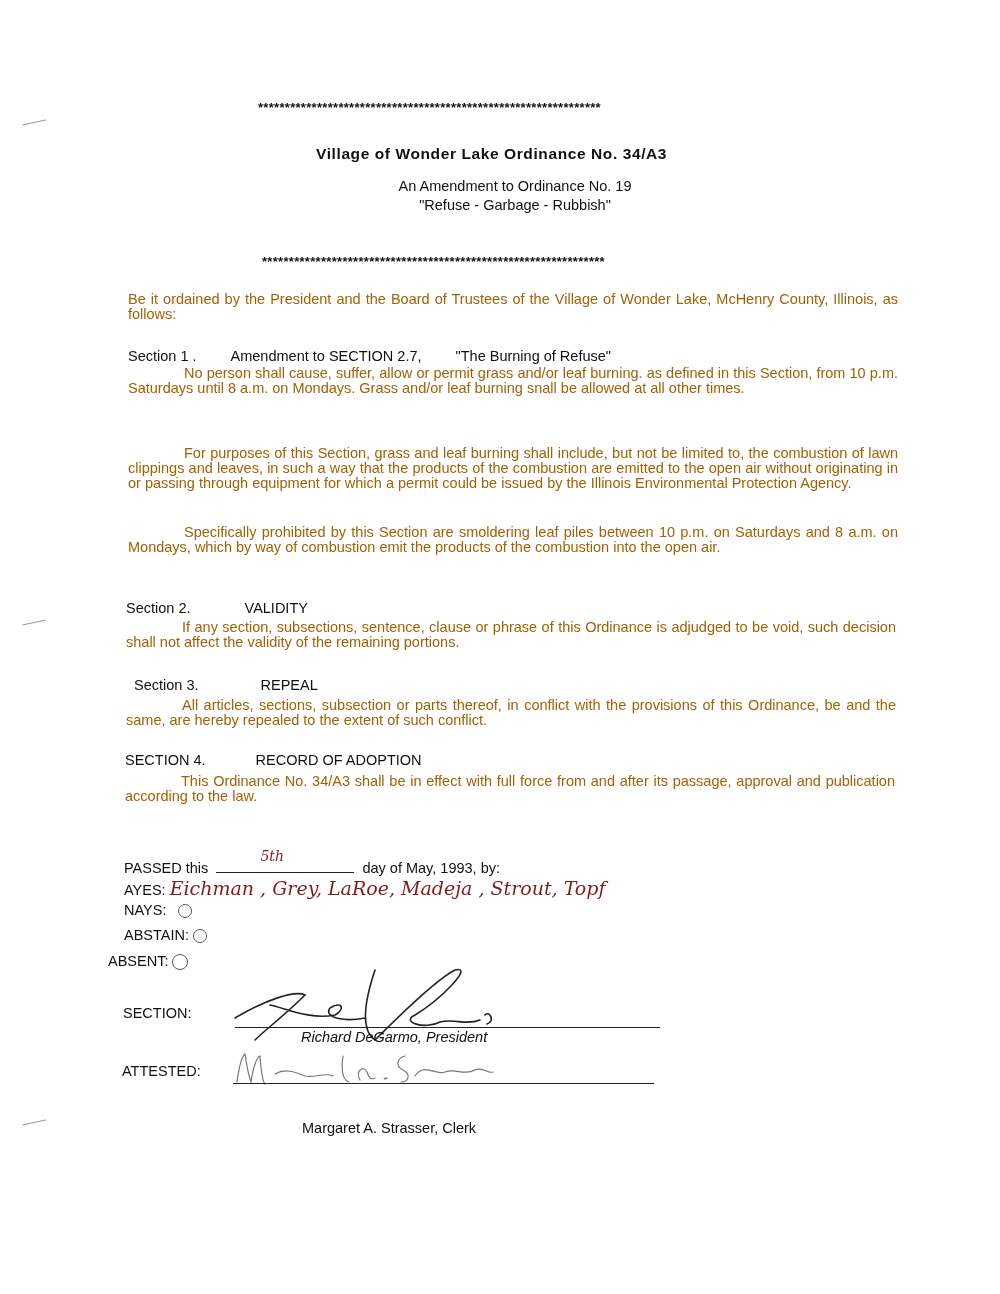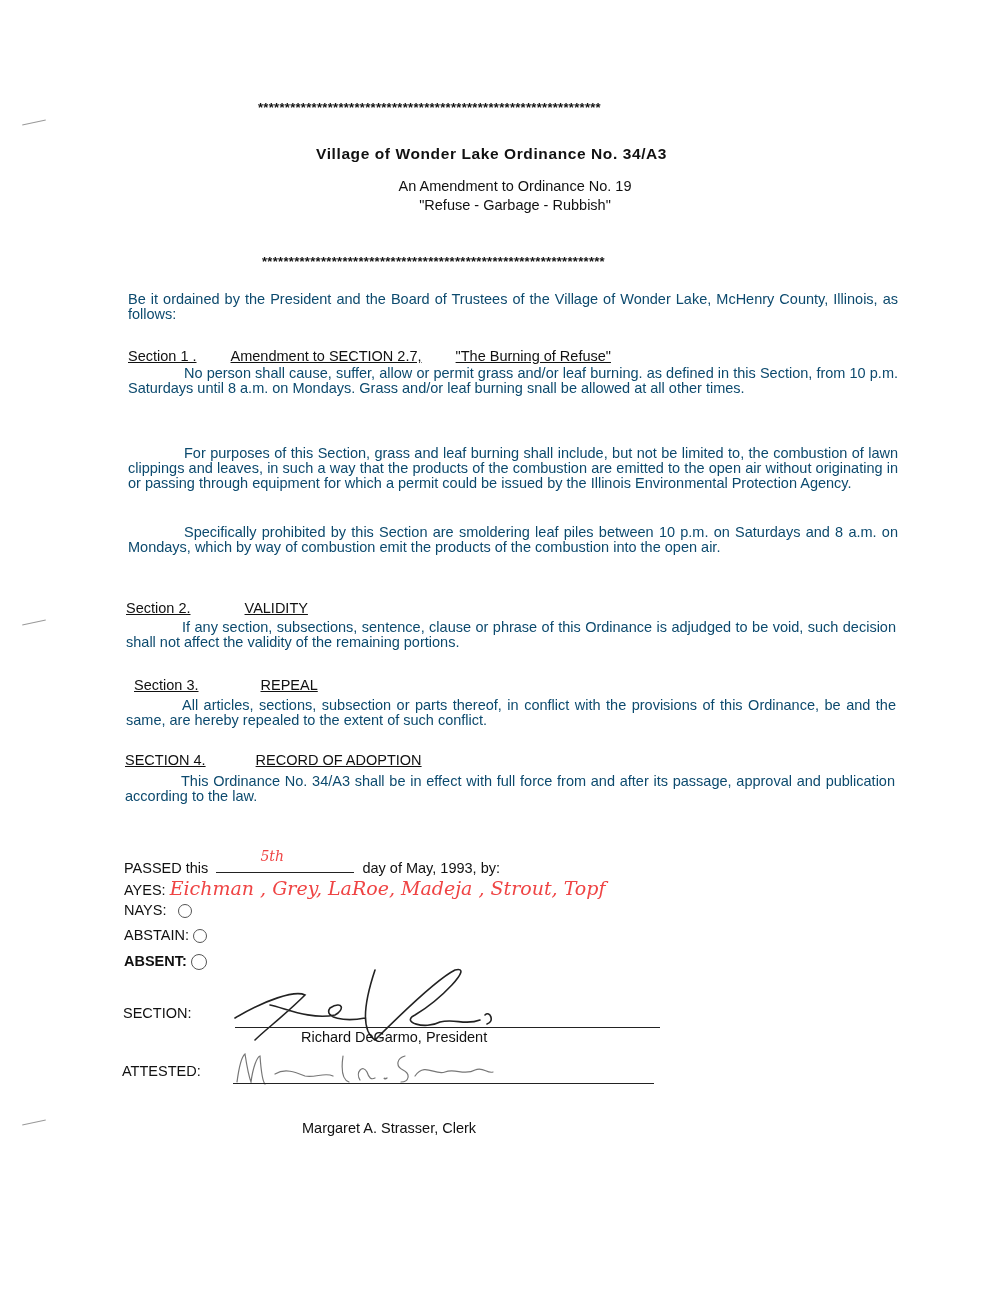--- a/index.html
+++ b/index.html
@@ -7,27 +7,27 @@
       width: 1000px; height: 1294px; background: #ffffff; position: relative; overflow: hidden;
       font-family: "Liberation Sans", sans-serif; color: #111;
     }
     .abs { position: absolute; }
     .stars {
       font-family: "Liberation Sans", sans-serif; font-weight: bold; font-size: 13px;
       letter-spacing: 0.3px; white-space: nowrap; color: #111;
     }
     .title { font-weight: bold; font-size: 15.5px; letter-spacing: 0.6px; white-space: nowrap; }
     .sub { font-size: 14.5px; text-align: center; width: 520px; line-height: 19px; }
-    .body-text { font-family: "Liberation Sans", sans-serif; font-size: 14.5px; line-height: 15px; color: #0c4a6e; }
+    .body-text { font-family: "Liberation Sans", sans-serif; font-size: 14.5px; line-height: 15px; color: #a16207; }
     .para { width: 770px; text-align: justify; }
     .indent { text-indent: 56px; }
     .heading { font-size: 14.5px; white-space: nowrap; }
-    .u { text-decoration: underline; }
+    .u { }
     .label { font-size: 14.5px; white-space: nowrap; }
-    .hand { font-family: "DejaVu Serif", serif; font-style: italic; color: #ef4444; font-size: 14px; white-space: nowrap; }
+    .hand { font-family: "DejaVu Serif", serif; font-style: italic; color: #7f1d1d; font-size: 14px; white-space: nowrap; }
     .sigline { border-bottom: 1px solid #222; height: 0; }
     .zero { display: inline-block; width: 12px; height: 12px; border: 1px solid #555; border-radius: 50%; vertical-align: middle; }
     .margin-mark { border-top: 1px solid #999; width: 24px; height: 0; transform: rotate(-12deg); }
   </style>
 </head>
 <body>
 
 <div class="abs margin-mark" style="left:22px; top:122px;"></div>
 <div class="abs margin-mark" style="left:22px; top:622px;"></div>
 <div class="abs margin-mark" style="left:22px; top:1122px;"></div>
@@ -81,30 +81,30 @@
   <span class="hand" style="font-size:19px;">Eichman , Grey, LaRoe, Madeja , Strout, Topf</span>
 </div>
 <div class="abs label" style="left:124px; top:902px;">
   <span>NAYS:</span>
   <span class="zero" style="margin-left:8px;"></span>
 </div>
 <div class="abs label" style="left:124px; top:927px;">
   <span>ABSTAIN:</span>
   <span class="zero"></span>
 </div>
-<div class="abs label" style="left:124px; top:953px;font-weight:bold;">
+<div class="abs label" style="left:108px; top:953px;">
   <span>ABSENT:</span>
   <span class="zero" style="width:14px; height:14px;"></span>
 </div>
 
 <div class="abs label" style="left:123px; top:1005px;">SECTION:</div>
 <svg class="abs" style="left:225px; top:960px;" width="280" height="90" viewBox="0 0 280 90">
   <path d="M10,58 C40,40 70,30 80,35 C60,55 40,70 30,80 M45,45 C60,48 85,60 110,55 C120,50 118,40 105,48 C98,58 120,62 140,58 M150,10 C140,40 135,70 150,80 C170,60 210,20 230,10 C250,5 215,40 190,55 C175,62 200,70 215,62 C230,58 240,66 255,60 M260,55 C265,50 270,62 262,64" fill="none" stroke="#222" stroke-width="1.6" stroke-linecap="round"></path>
 </svg>
 <div class="abs sigline" style="left:235px; top:1027px; width:425px;"></div>
-<div class="abs label" style="left:301px; top:1029px;">Richard DeGarmo, President</div>
+<div class="abs label" style="left:301px; top:1029px;font-style:italic;">Richard DeGarmo, President</div>
 
 <div class="abs label" style="left:122px; top:1063px;">ATTESTED:</div>
 <svg class="abs" style="left:225px; top:1042px;" width="280" height="60" viewBox="0 0 280 60">
   <path d="M12,40 C14,25 16,15 20,12 C22,25 24,35 26,40 C28,25 32,15 35,14 C36,28 38,40 40,42 M50,32 C60,26 70,30 80,34 C90,36 100,30 108,34 M118,14 C116,28 118,38 124,40 M135,38 C130,30 138,22 142,30 C144,36 146,38 150,36 M160,36 C158,36 160,38 162,36 M180,14 C172,16 170,24 178,28 C186,32 184,40 176,40 M190,34 C200,20 210,34 220,30 C230,26 240,34 250,28 C258,24 262,32 268,30" fill="none" stroke="#777" stroke-width="1.2" stroke-linecap="round"></path>
 </svg>
 <div class="abs sigline" style="left:233px; top:1083px; width:421px;"></div>
 <div class="abs label" style="left:302px; top:1120px;">Margaret A. Strasser, Clerk</div>
 
 </body></html>

